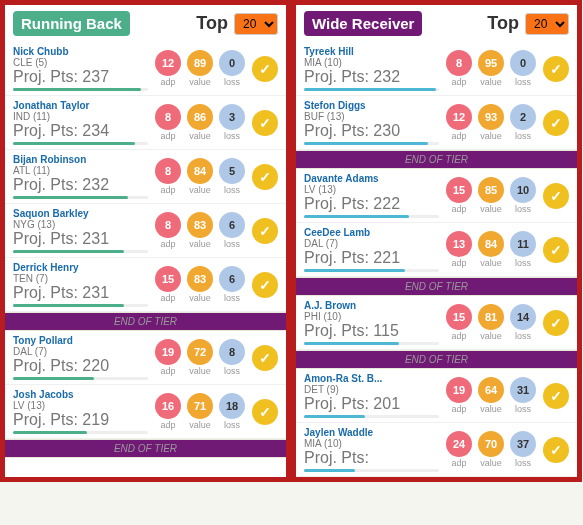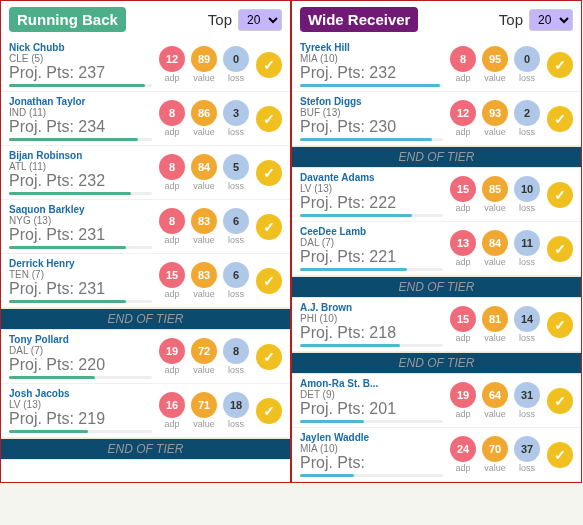--- a/index.html
+++ b/index.html
@@ -6,51 +6,51 @@
     body {
       font-family: Arial, sans-serif;
       font-size: 12px;
       background: #f5f5f0;
       display: flex;
       width: 583px;
     }
     .panel {
       width: 291px;
       background: #fff;
-      border: 1px solid #b91c1c;
+      border: 5px solid #b91c1c;
     }
     .panel-header {
       display: flex;
       align-items: center;
       padding: 6px 8px;
       gap: 6px;
     }
     .panel-title {
       font-size: 15px;
       font-weight: bold;
       color: #fff;
       background: #4caf8a;
       padding: 4px 8px;
       border-radius: 4px;
     }
     .panel-title.wr {
       background: #701a75;
     }
     .top-label {
-      font-size: 15px;
-      font-weight: normal;
+      font-size: 18px;
+      font-weight: bold;
       color: #333;
       margin-left: auto;
     }
     .top-select {
       border: 1px solid #ccc;
       border-radius: 3px;
       padding: 2px 4px;
       font-size: 12px;
-      background: #c4b5fd;
+      background: #f97316;
     }
     .player-row {
       padding: 4px 8px;
       border-bottom: 1px solid #f0f0f0;
       display: flex;
       align-items: center;
       gap: 6px;
       background: #fff;
     }
     .player-info {
@@ -107,24 +107,24 @@
       background: #f0c020;
       display: flex;
       align-items: center;
       justify-content: center;
       color: #fff;
       font-size: 14px;
       font-weight: bold;
       flex-shrink: 0;
     }
     .tier-divider {
-      background: #0c4a6e;
+      background: #701a75;
       text-align: center;
       padding: 3px 0;
-      font-size: 12px;
+      font-size: 10px;
       color: #999;
       font-style: italic;
       border-bottom: 1px solid #e8e8d8;
       border-top: 1px solid #e8e8d8;
     }
     .progress-bar-wrap {
       height: 3px;
       background: #eee;
       border-radius: 2px;
       margin-top: 2px;
@@ -442,21 +442,21 @@
             <div class="stat-label">loss</div>
           </div>
         </div>
         <div class="check-circle">✓</div>
       </div>
       <div class="tier-divider">END OF TIER</div>
       <div class="player-row">
         <div class="player-info">
           <div class="player-name">A.J. Brown</div>
           <div class="player-team">PHI (10)</div>
-          <div class="player-proj">Proj. Pts: 218</div>
+          <div class="player-proj">Proj. Pts: 115</div>
           <div class="progress-bar-wrap">
             <div class="progress-bar wr-bar" style="width: 70%;"></div>
           </div>
         </div>
         <div class="stats">
           <div class="stat-badge">
             <div class="stat-num adp">15</div>
             <div class="stat-label">adp</div>
           </div>
           <div class="stat-badge">

